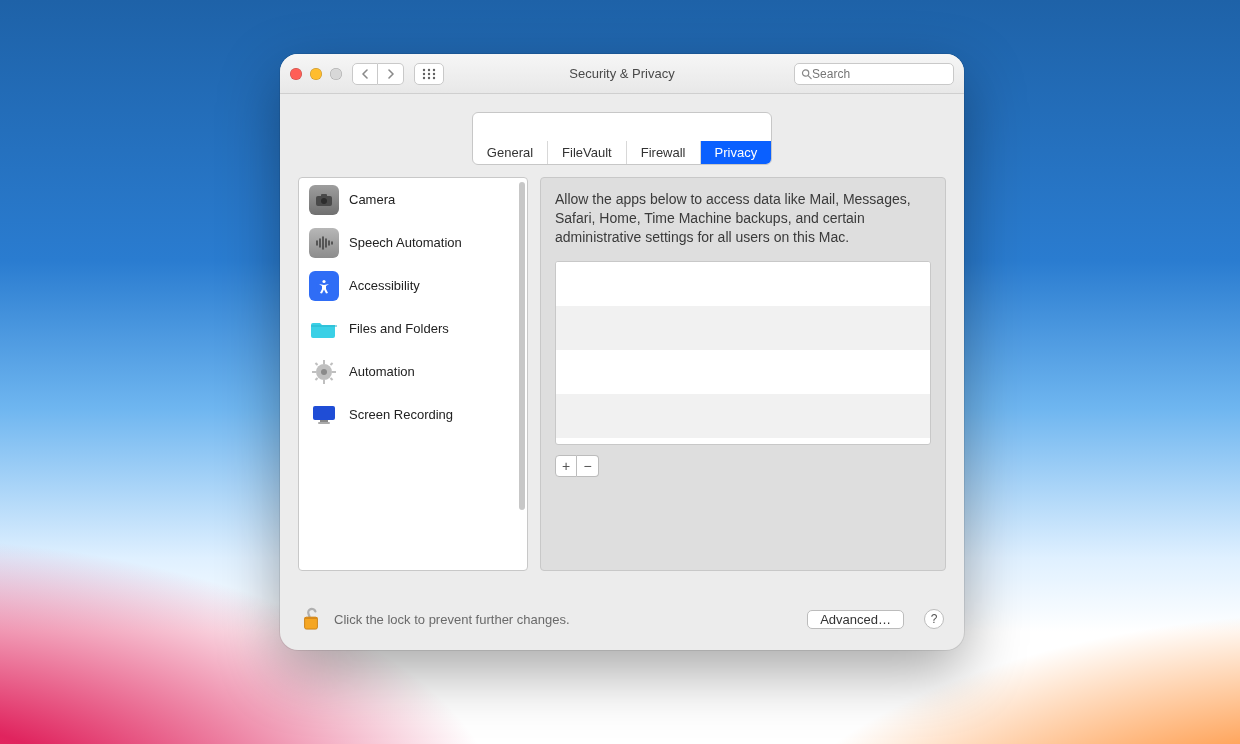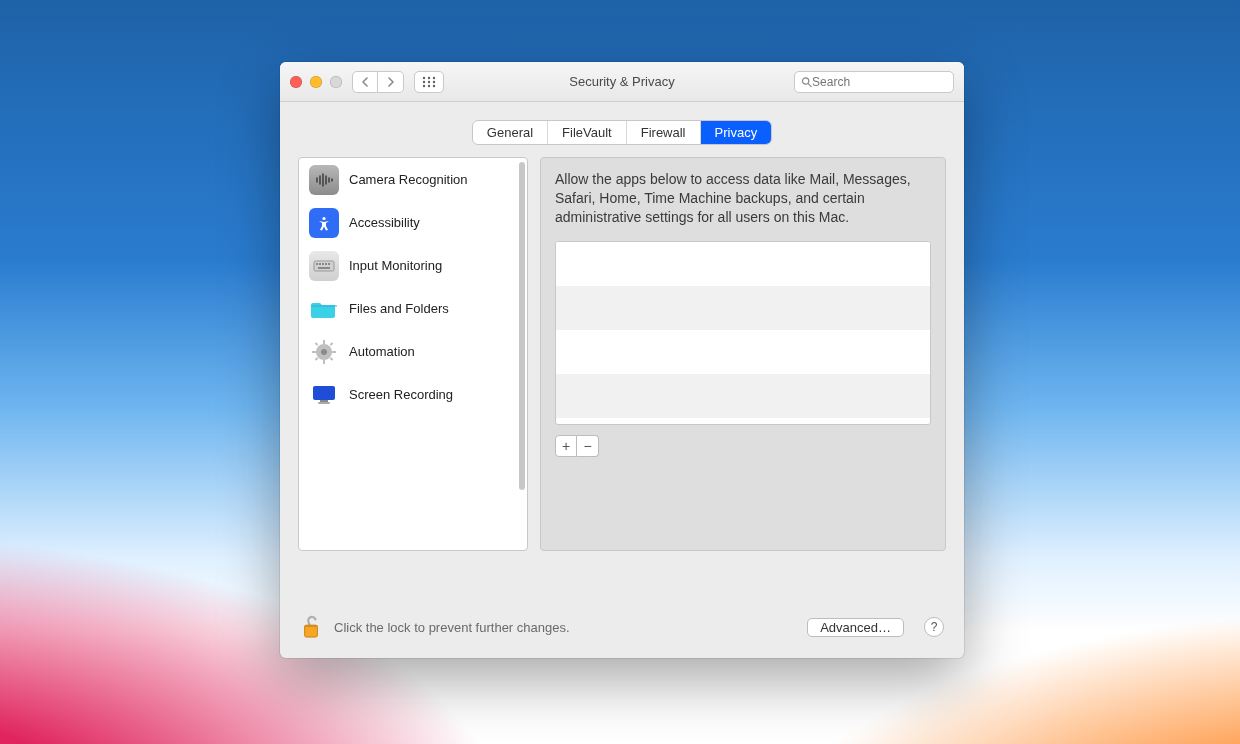--- a/index.html
+++ b/index.html
@@ -6,22 +6,22 @@
   html, body { width: 1240px; height: 744px; overflow: hidden; font-family: -apple-system, "Helvetica Neue", Arial, sans-serif; }
   .desktop {
     width: 1240px; height: 744px;
     background:
       radial-gradient(120% 90% at 110% 120%, #ffb33a 0%, #ff8a2b 18%, rgba(255,138,43,0) 42%),
       radial-gradient(120% 90% at -10% 110%, #ff2d55 0%, #e0245e 15%, rgba(224,36,94,0) 42%),
       linear-gradient(180deg, #1e62a8 0%, #2a7cd0 35%, #6fb6f0 55%, #dff0ff 75%, #ffffff 85%);
     position: relative;
   }
   .window {
-    position: absolute; left: 280px; top: 62px; width: 684px; height: 596px;
-    background: #ececec; border-radius: 6px; box-shadow: 0 22px 60px rgba(0,0,0,.35), 0 0 0 1px rgba(0,0,0,.08);
+    position: absolute; left: 280px; top: 54px; width: 684px; height: 596px;
+    background: #ececec; border-radius: 18px; box-shadow: 0 22px 60px rgba(0,0,0,.35), 0 0 0 1px rgba(0,0,0,.08);
     display: flex; flex-direction: column; overflow: hidden;
   }
   
   .titlebar {
     height: 40px; background: linear-gradient(#f6f6f6,#e8e8e8);
     border-bottom: 1px solid #cfcfcf;
     display: flex; align-items: center; padding: 0 10px; gap: 10px; position: relative;
   }
   .traffic { display:flex; gap:8px; align-items:center; }
   .dot { width:12px;height:12px;border-radius:50%; box-shadow: inset 0 0 0 .5px rgba(0,0,0,.25);}
@@ -30,21 +30,21 @@
   .navbtn{width:26px;height:22px;background:#fff;border:1px solid #c9c9c9;display:flex;align-items:center;justify-content:center;color:#8a8a8a;}
   .navbtn:first-child{border-radius:5px 0 0 5px;}
   .navbtn:last-child{border-radius:0 5px 5px 0;border-left:none;}
   .gridbtn{width:30px;height:22px;background:#fff;border:1px solid #c9c9c9;border-radius:5px;display:flex;align-items:center;justify-content:center;color:#606060;}
   .wintitle{position:absolute;left:0;right:0;text-align:center;font-size:13px;color:#4a4a4a;pointer-events:none;}
   .search{margin-left:auto;display:flex;align-items:center;background:#fff;border:1px solid #c9c9c9;border-radius:5px;height:22px;width:160px;padding:0 6px;}
   .search input{border:none;outline:none;font-size:12px;width:100%;background:transparent;color:#333;}
   
   .tabbar{display:flex;justify-content:center;padding:18px 0 0;}
   .segmented{display:flex;border:1px solid #c7c7c7;border-radius:6px;overflow:hidden;background:#fff;}
-  .seg{padding:4px 14px;font-size:13px;color:#333;border-right:1px solid #d8d8d8;cursor:default;}
+  .seg{padding:4px 14px;font-size:13px;color:#333;border-right:1px solid #d8d8d8;cursor:default;margin-top:28px;}
   .seg:last-child{border-right:none;}
   .seg.active{background:#0a60ff;color:#fff;}
   
   .content{display:flex;gap:12px;padding:12px 18px 0;}
   .sidepanel{width:230px;height:394px;background:#fff;border:1px solid #c8c8c8;border-radius:4px;overflow:hidden;position:relative;}
   .sidelist{position:absolute;inset:0;overflow:auto;}
   .sideitem{display:flex;align-items:center;gap:10px;height:43px;padding:0 10px;font-size:13px;color:#222;}
   .sideitem.selected{background:#1b60ff;color:#fff;}
   .sicon{width:30px;height:30px;border-radius:6px;display:flex;align-items:center;justify-content:center;flex:0 0 30px;}
   .sicon svg{display:block;}
@@ -121,59 +121,53 @@
         <div class="seg">FileVault</div>
         <div class="seg">Firewall</div>
         <div class="seg active">Privacy</div>
       </div>
     </div>
 
     <div class="content">
       <div class="sidepanel">
         <div class="sidelist">
           <div class="sideitem">
+            <div class="sicon" style="background:linear-gradient(#9e9e9e,#707070);">
+                <svg width="18" height="14" viewBox="0 0 18 14">
+                  <rect x="1" y="3" width="16" height="10" rx="2" fill="#4a4a4a"></rect>
+                  <rect x="6" y="1" width="6" height="3" rx="1" fill="#4a4a4a"></rect>
+                  <circle cx="9" cy="8" r="3" fill="#2d2d2d"></circle>
+                </svg>
+              </div>
+            <span>Camera</span>
+          </div>
+          <div class="sideitem">
             <div class="sicon" style="background:linear-gradient(#b7b7b7,#8c8c8c);">
                 <svg width="20" height="14" viewBox="0 0 20 14">
                   <g stroke="#3d3d3d" stroke-width="1.5" stroke-linecap="round">
                     <line x1="3" y1="5" x2="3" y2="9"></line>
                     <line x1="6" y1="3" x2="6" y2="11"></line>
                     <line x1="9" y1="1" x2="9" y2="13"></line>
                     <line x1="12" y1="3" x2="12" y2="11"></line>
                     <line x1="15" y1="5" x2="15" y2="9"></line>
                     <line x1="18" y1="6" x2="18" y2="8"></line>
                   </g>
                 </svg>
               </div>
-            <span>Camera Recognition</span>
+            <span>Speech Automation</span>
           </div>
           <div class="sideitem">
             <div class="sicon" style="background:radial-gradient(circle,#fff 30%,#2f6df6 31%);">
                 <svg width="18" height="18" viewBox="0 0 18 18">
                   <circle cx="9" cy="9" r="8" fill="#2f6df6"></circle>
                   <circle cx="9" cy="4.5" r="1.6" fill="#fff"></circle>
                   <path d="M4 7l5 1 5-1-3 2v3l2 4-2 .5-2-4-2 4-2-.5 2-4V9z" fill="#fff"></path>
                 </svg>
               </div>
             <span>Accessibility</span>
-          </div>
-          <div class="sideitem">
-            <div class="sicon" style="background:linear-gradient(#e8e8e8,#cfcfcf);">
-                <svg width="22" height="14" viewBox="0 0 22 14">
-                  <rect x="1" y="2" width="20" height="10" rx="1.5" fill="#d0d0d0" stroke="#999"></rect>
-                  <g fill="#888">
-                    <rect x="3" y="4" width="2" height="2"></rect>
-                    <rect x="6" y="4" width="2" height="2"></rect>
-                    <rect x="9" y="4" width="2" height="2"></rect>
-                    <rect x="12" y="4" width="2" height="2"></rect>
-                    <rect x="15" y="4" width="2" height="2"></rect>
-                    <rect x="5" y="8" width="12" height="2"></rect>
-                  </g>
-                </svg>
-              </div>
-            <span>Input Monitoring</span>
           </div>
           <div class="sideitem">
             <div class="sicon" style="background:transparent;">
                 <svg width="26" height="20" viewBox="0 0 26 20">
                   <path d="M2 4h7l2 2h13v11a2 2 0 0 1-2 2H2a2 2 0 0 1-2-2V6a2 2 0 0 1 2-2z" fill="#3ad0e6"></path>
                   <rect x="0" y="6.5" width="26" height="1" fill="#26b4cc"></rect>
                 </svg>
               </div>
             <span>Files and Folders</span>
           </div>

